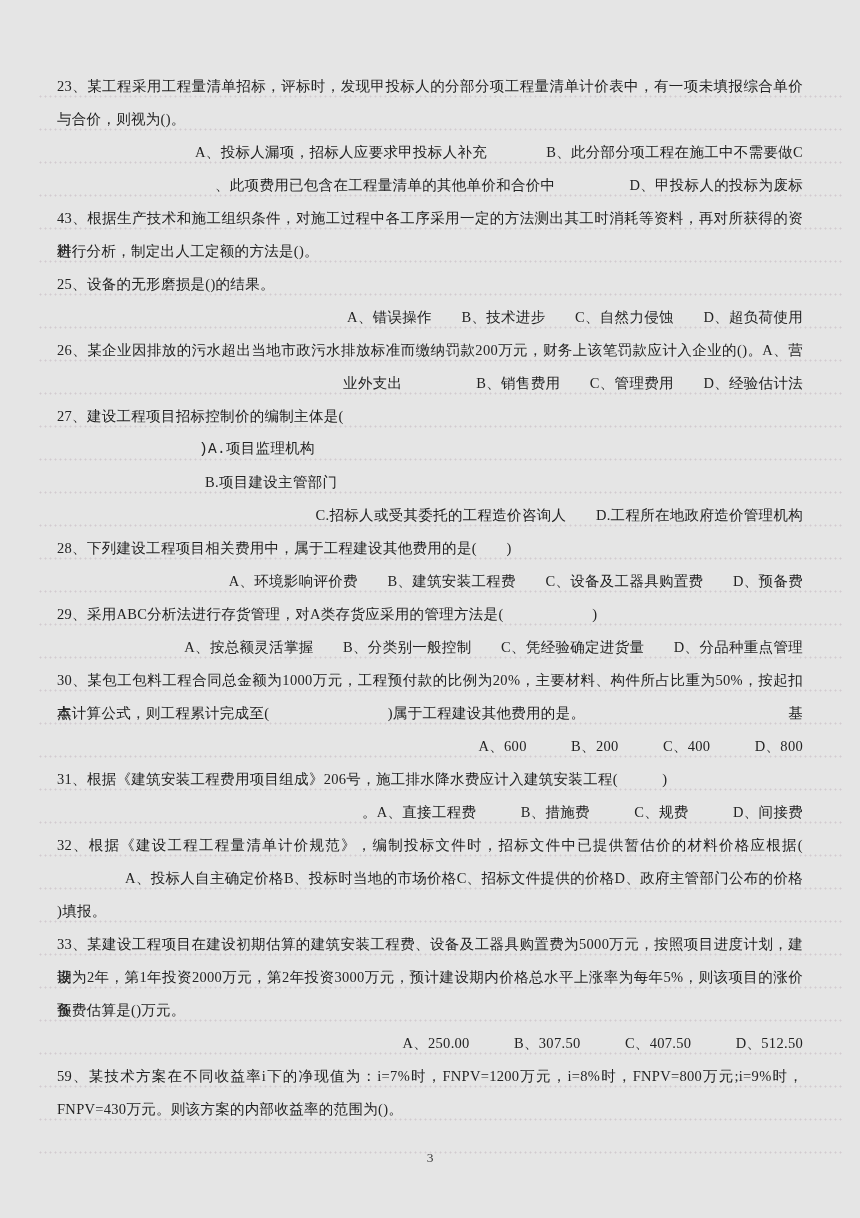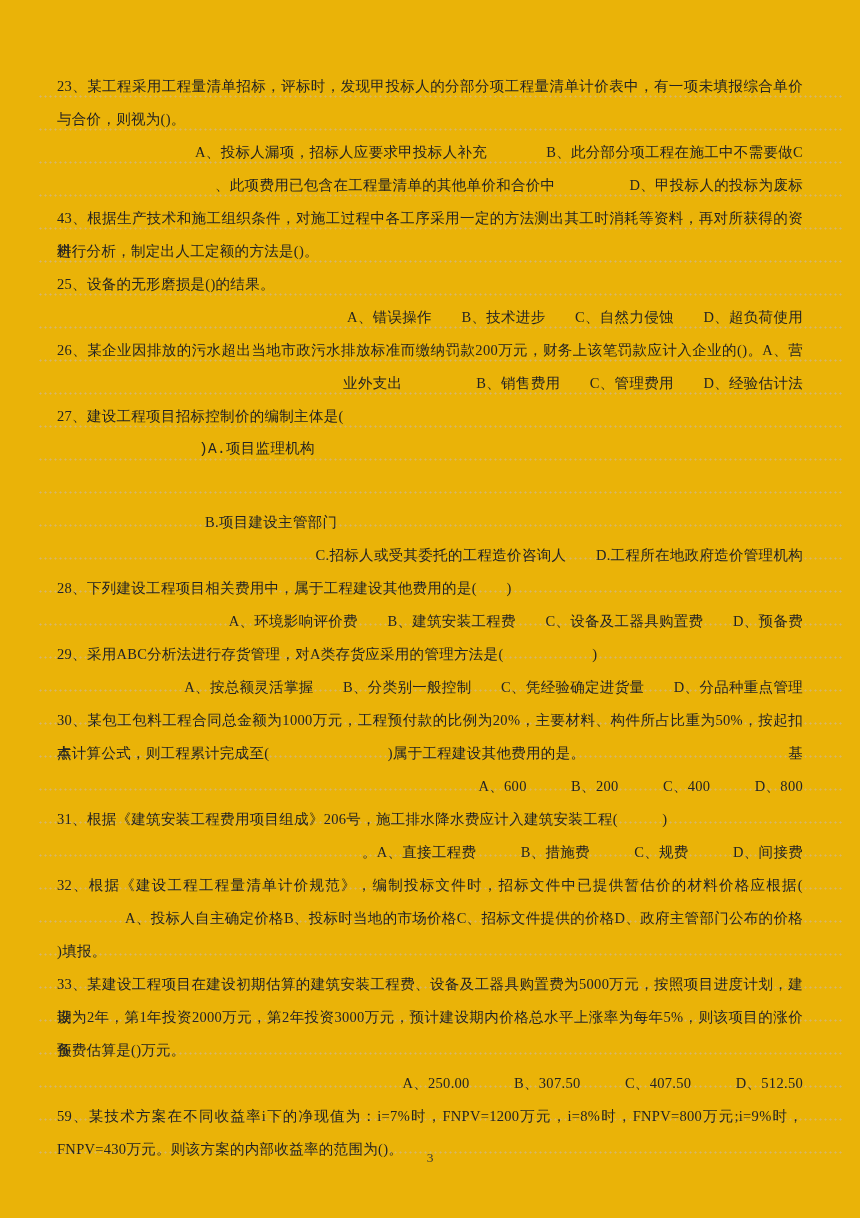--- a/index.html
+++ b/index.html
@@ -5,21 +5,21 @@
   html,body{margin:0;padding:0;}
   body{
     width:860px;height:1218px;
     background:#ffffff;
     font-family:"Liberation Serif","DejaVu Serif",serif;
     position:relative;
     overflow:hidden;
   }
   .page{
     position:absolute;inset:0;
-    background:#eab308;
+    background:#e5e5e5;
     color:#232323;
   }
   
   .texture{
     position:absolute;left:38px;right:18px;top:80px;height:1078px;
     background-image:radial-gradient(circle,rgba(196,183,192,0.55) 0.8px,rgba(0,0,0,0) 1.3px);
     background-size:5px 33px;
     pointer-events:none;
   }
   .content{
@@ -31,21 +31,21 @@
     line-height:33px;
     height:33px;
     white-space:pre-wrap;
   }
   .just{
     text-align:justify;
     text-align-last:justify;
   }
   .opt{margin-left:26px;text-align:right;}
   .c1{margin-left:142px;font-family:Liberation Mono, monospace;}
-  .c2{margin-left:148px;margin-top:40px;}
+  .c2{margin-left:148px;}
   .footer{
     position:absolute;left:0;right:0;top:1150px;
     text-align:center;
     font-size:13.5px;color:#3a3a3a;
     font-family:"Liberation Serif","DejaVu Serif",serif;
   }
 </style>
 </head>
 <body>
 

